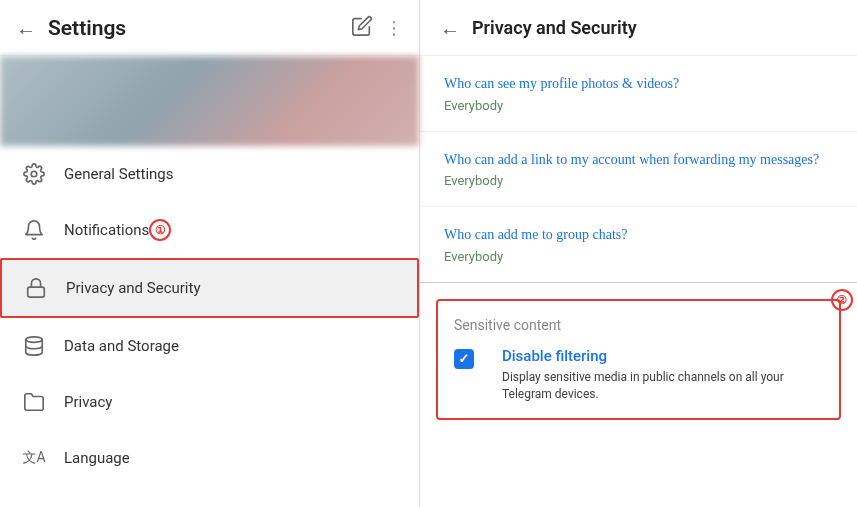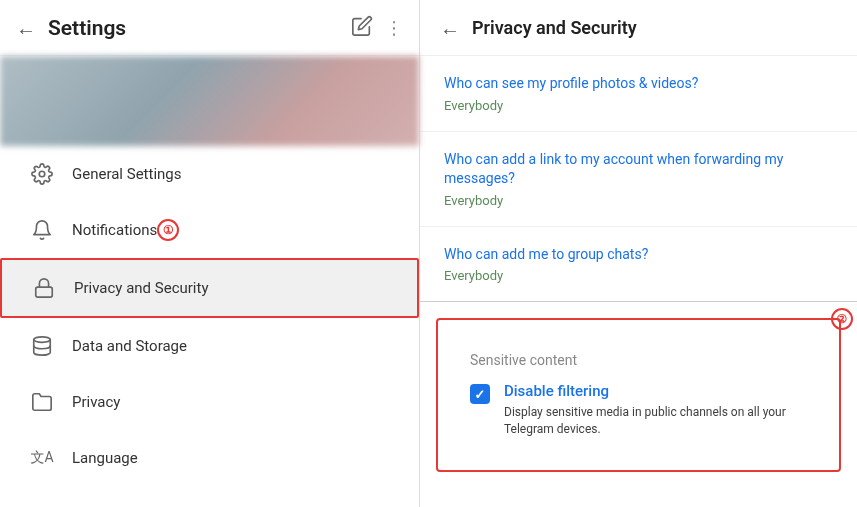--- a/index.html
+++ b/index.html
@@ -69,21 +69,21 @@
     }
 
     .nav-items {
       flex: 1;
       overflow-y: auto;
     }
 
     .nav-item {
       display: flex;
       align-items: center;
-      padding: 14px 28px;
+      padding: 14px 20px;
       cursor: pointer;
       position: relative;
     }
 
     .nav-item.active {
       background: #f0f0f0;
       border: 2px solid #e53935;
       border-radius: 2px;
     }
 
@@ -143,45 +143,46 @@
     .setting-row {
       padding: 18px 24px;
       border-bottom: 1px solid #f0f0f0;
     }
 
     .setting-row .question {
       font-size: 14px;
       color: #1a73e8;
       margin-bottom: 4px;
       line-height: 1.4;
+      font-family: Liberation Serif, serif;
     }
 
     .setting-row .value {
       font-size: 13px;
       color: #5b8a5b;
     }
 
     .sensitive-section {
       margin: 16px 16px;
       border: 2px solid #e53935;
       border-radius: 4px;
-      padding: 32px;
+      padding: 16px;
       background: #fff;
     }
 
     .sensitive-title {
       font-size: 14px;
       color: #888;
       margin-bottom: 14px;
     }
 
     .sensitive-row {
       display: flex;
       align-items: flex-start;
-      gap: 14px;
+      gap: 28px;
     }
 
     .checkbox-wrapper {
       margin-top: 2px;
       flex-shrink: 0;
     }
 
     .checkbox-custom {
       width: 20px;
       height: 20px;

